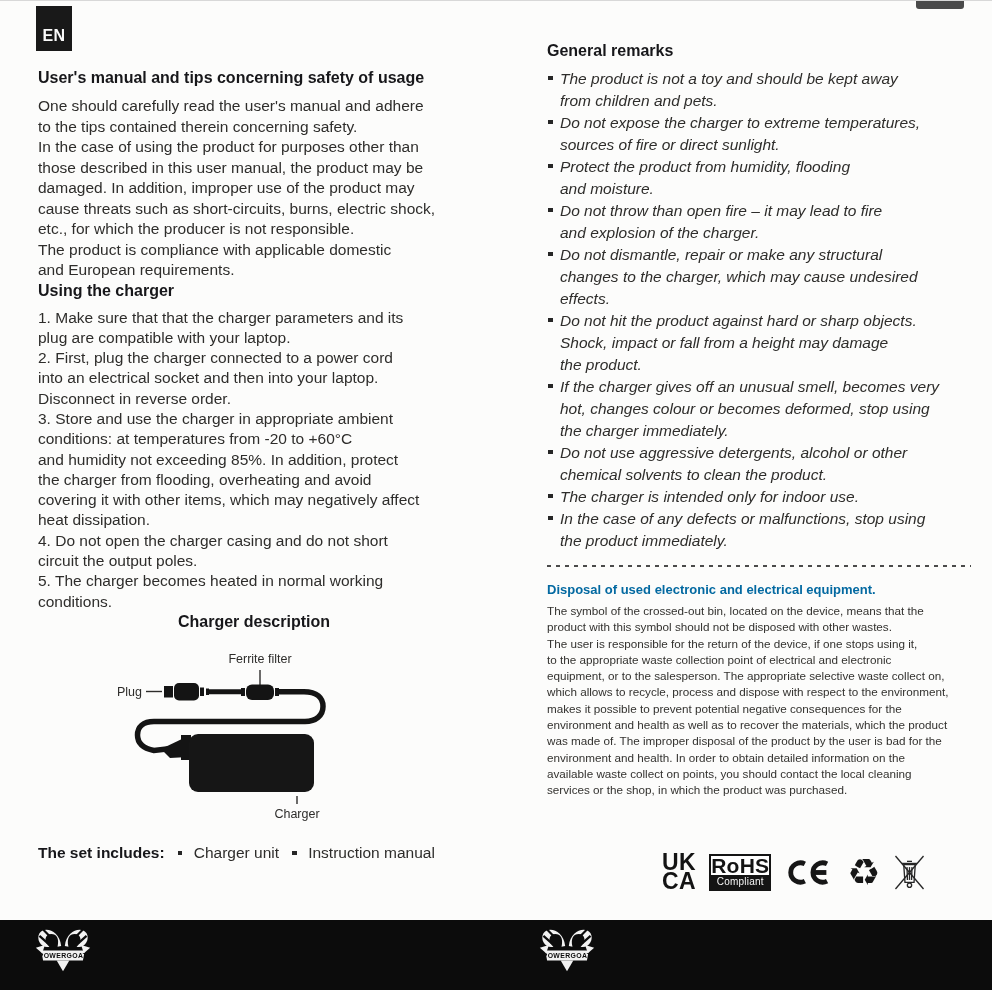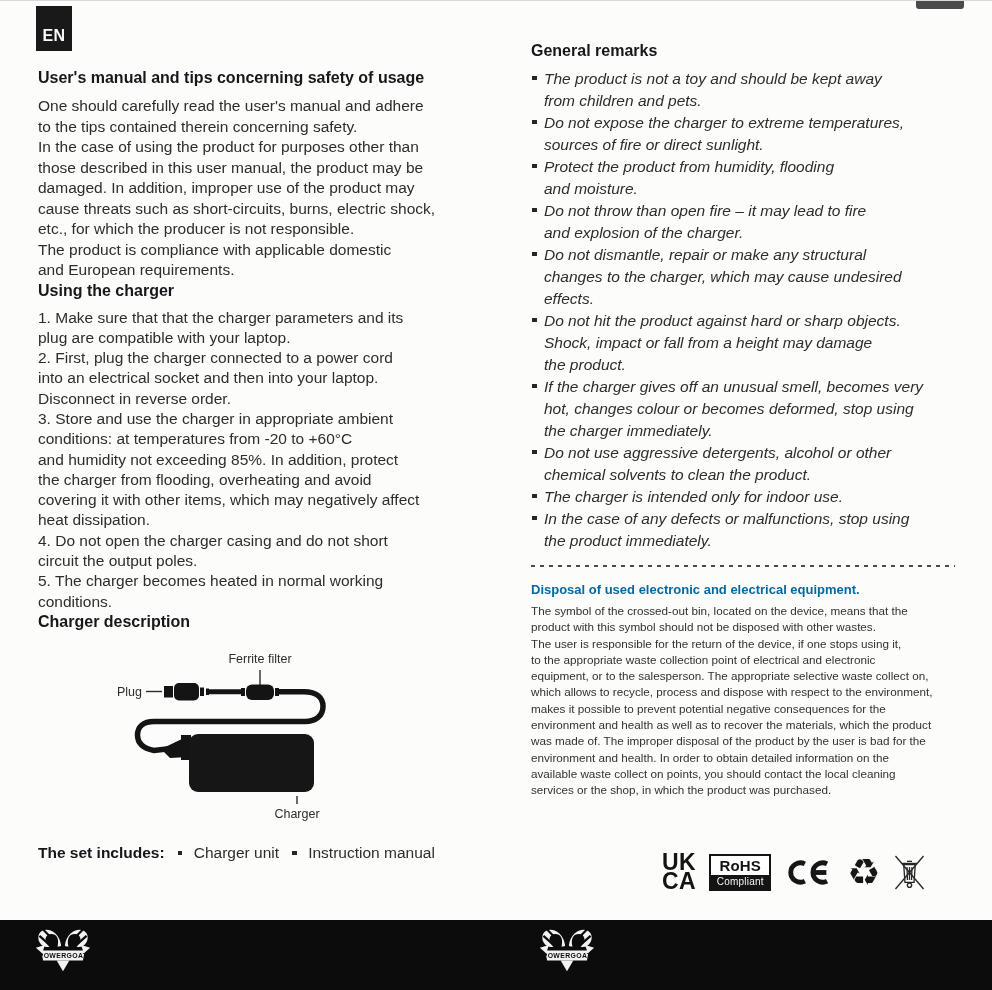--- a/index.html
+++ b/index.html
@@ -14,26 +14,26 @@
   .en-badge{
     position:absolute;left:36px;top:5px;width:36px;height:45px;background:#191919;
     color:#fafafa;font-weight:bold;font-size:16px;
     display:flex;align-items:flex-end;justify-content:center;padding-bottom:6px;box-sizing:border-box;
     letter-spacing:.5px;
   }
   .smudge{position:absolute;left:916px;top:0;width:48px;height:8px;background:#2a2a2a;opacity:.85;border-radius:0 0 3px 3px;}
 
   
   .col-left{position:absolute;left:38px;top:67px;width:432px;}
-  .col-right{position:absolute;left:531px;top:40px;width:426px;}
+  .col-right{position:absolute;left:547px;top:40px;width:426px;}
 
   h2.h{font-size:16px;line-height:19px;margin:0;color:#17171a;font-weight:bold;}
   .body-text{font-size:15.5px;line-height:20.5px;margin:9px 0 0;white-space:pre-line;}
   .body-text.steps{line-height:20.3px;margin-top:8px;}
-  .mt10{margin-top:10px;} .mt11{margin-top:11px;}
+  .mt10{margin-top:10px;} .mt11{margin-top:11px;text-align:center;}
 
   
   ul.bullets{list-style:none;margin:8px 0 0;padding:0;}
   ul.bullets li{position:relative;padding-left:13px;font-size:15.5px;line-height:22px;white-space:pre-line;font-style:italic;}
   ul.bullets .mk{position:absolute;left:1px;top:7.5px;width:4.5px;height:4.5px;background:#262626;}
 
   .dashes{margin-top:13px;height:2px;width:424px;
     background:repeating-linear-gradient(90deg,#4a4a4a 0 4px,transparent 4px 9px);}
   h3.small-h{font-size:13px;line-height:15px;margin:15px 0 0;color:#0369a1;font-weight:bold;}
   .small-text{font-size:11.7px;line-height:16.3px;margin:6px 0 0;white-space:pre-line;color:#33322f;}
@@ -46,21 +46,21 @@
   
   .set-line{margin:13px 0 0;font-size:15.5px;line-height:20px;}
   .set-line .b{font-weight:bold;color:#17171a;}
   .sq{display:inline-block;width:4.5px;height:4.5px;background:#262626;margin:0 7px 2px 9px;vertical-align:middle;}
 
   
   .certs{position:absolute;left:662px;top:848px;height:46px;display:flex;align-items:center;gap:13px;}
   .ukca{font-weight:bold;font-size:23px;line-height:19px;letter-spacing:.5px;color:#141414;text-align:center;
         transform:scaleY(1.02);}
   .rohs{border:2.5px solid #141414;width:58px;text-align:center;background:#fff;}
-  .rohs .t{font-weight:bold;font-size:15px;line-height:19px;color:#141414;letter-spacing:.2px;}
+  .rohs .t{font-weight:bold;font-size:21px;line-height:19px;color:#141414;letter-spacing:.2px;}
   .rohs .c{background:#141414;color:#f5f5f5;font-size:10px;line-height:14px;letter-spacing:.2px;}
   .recycle{font-size:37px;line-height:37px;color:#161616;}
 
   
   .footer-bar{position:absolute;left:0;top:919px;width:992px;height:71px;background:#0c0c0c;}
   .goat{position:absolute;top:3px;}
   .goat.g1{left:34px;} .goat.g2{left:538px;}
 </style>
 </head>
 <body>

